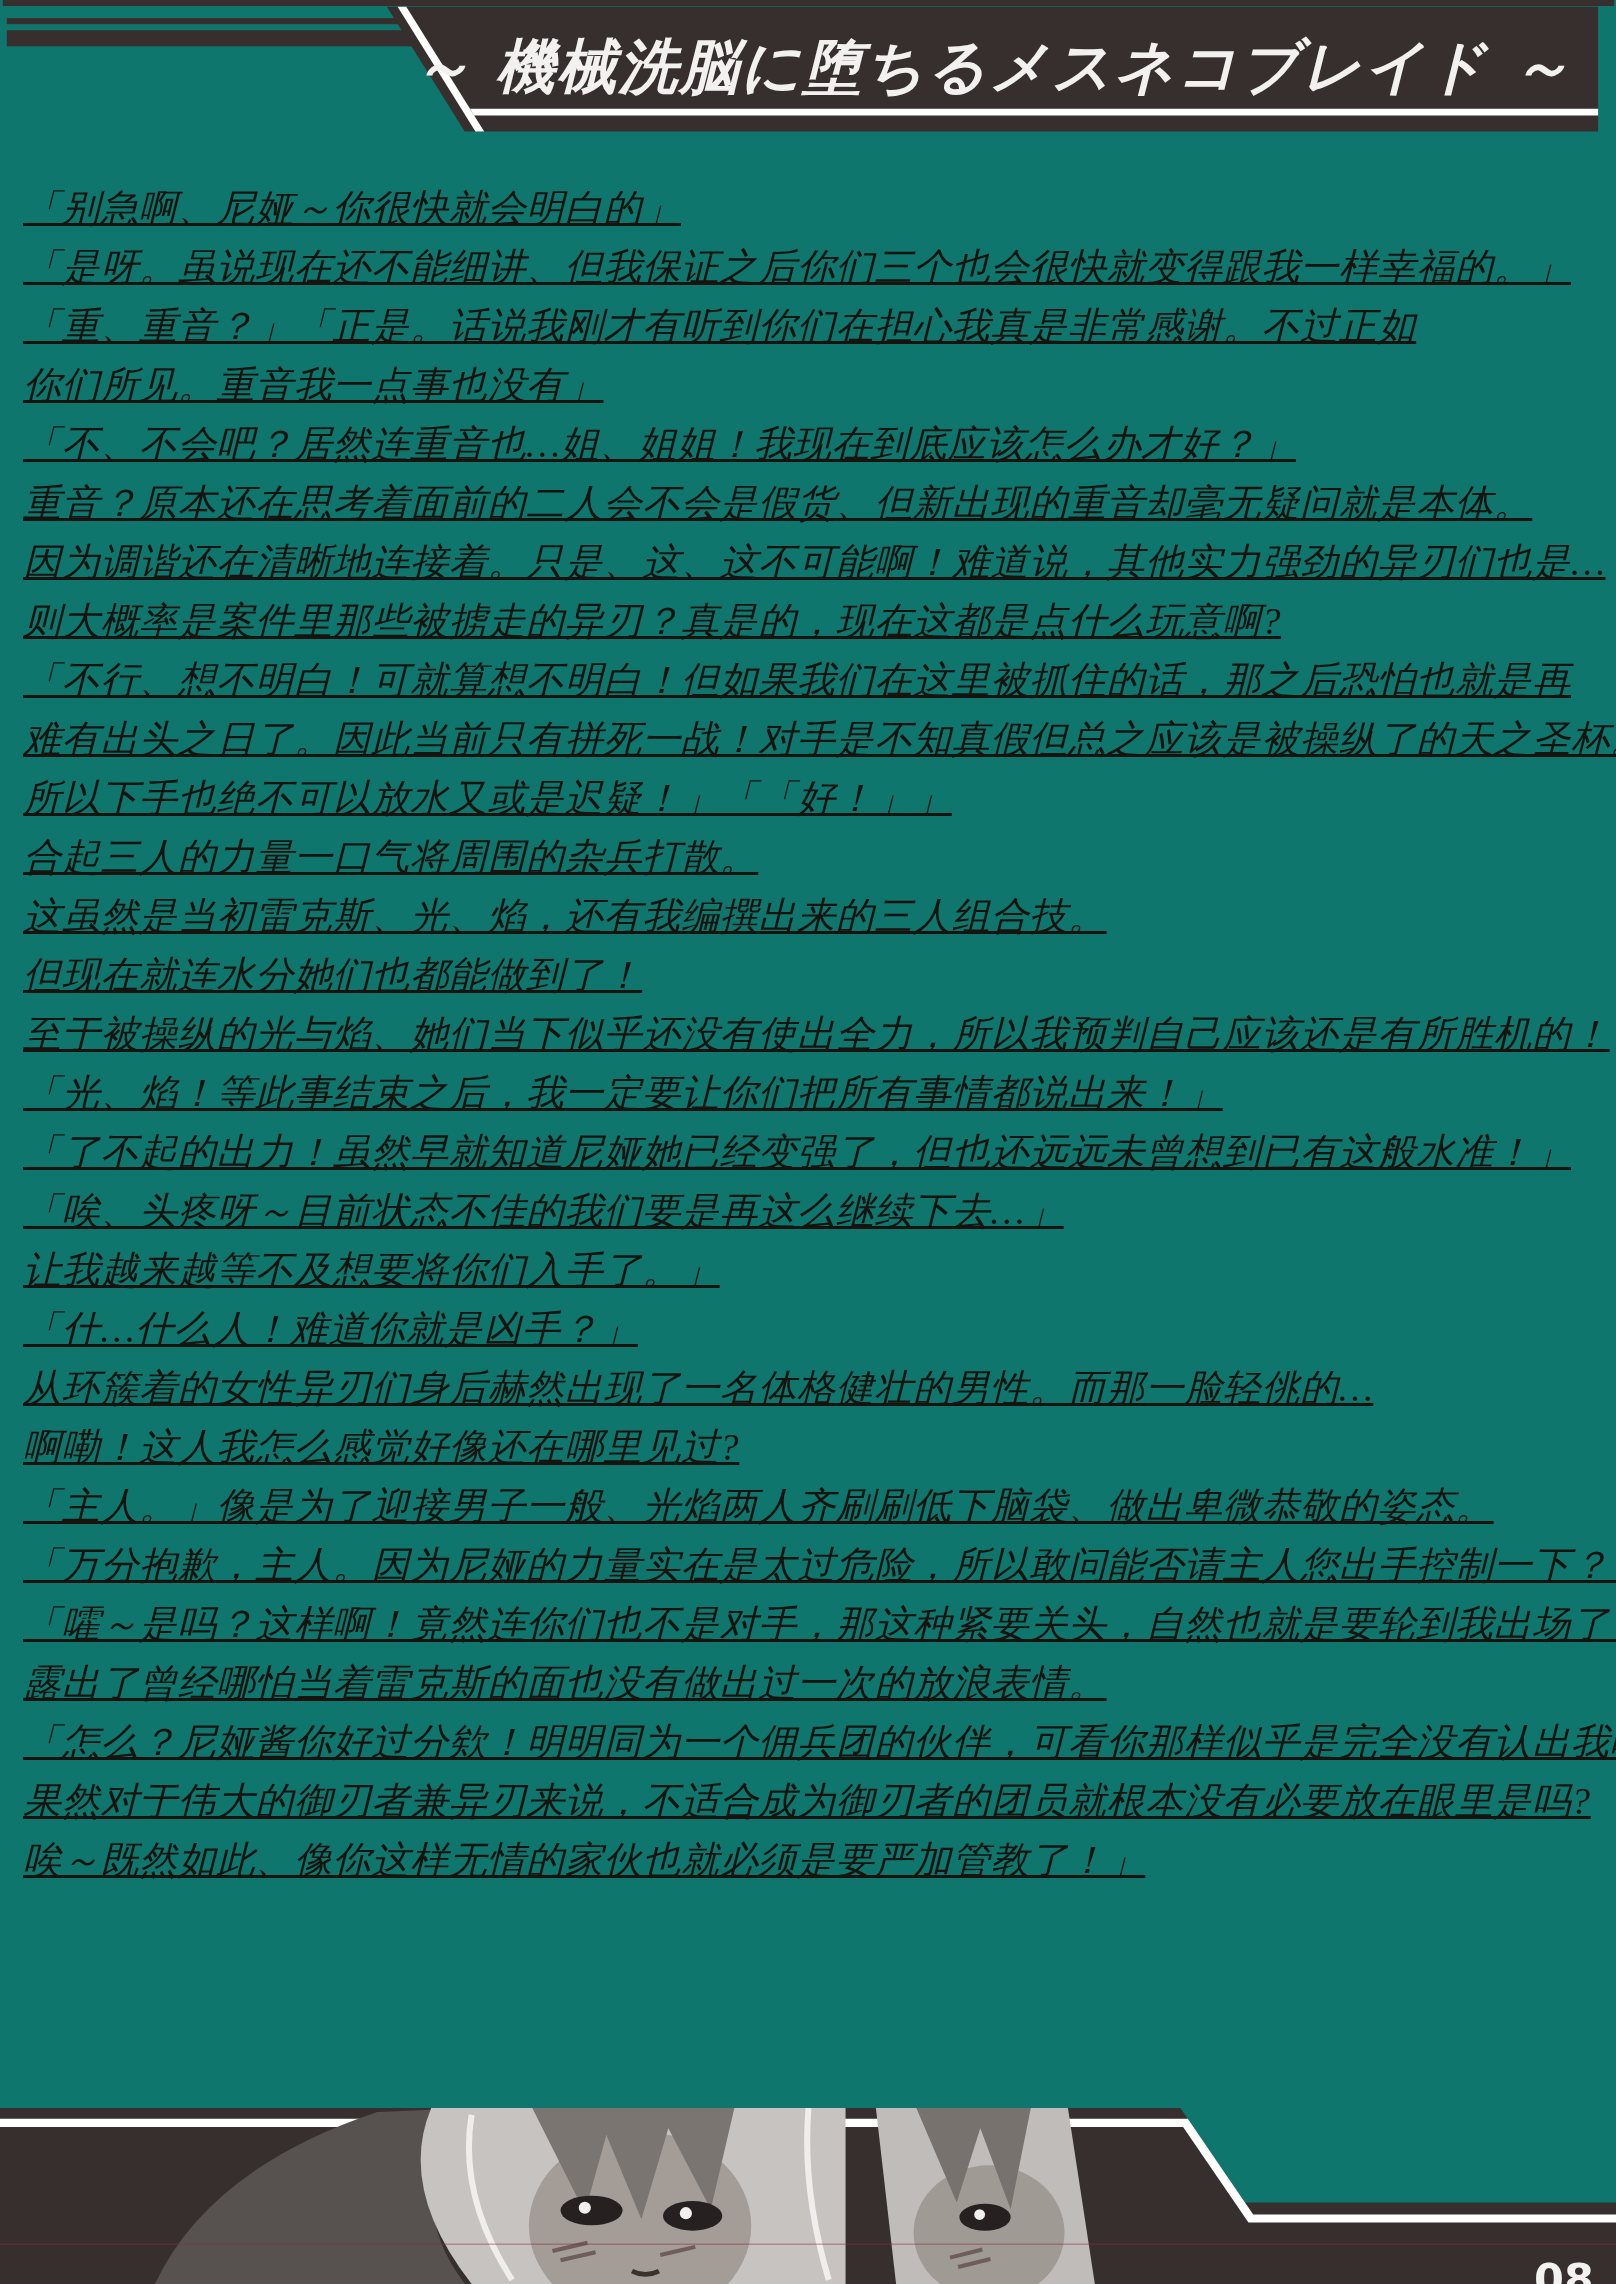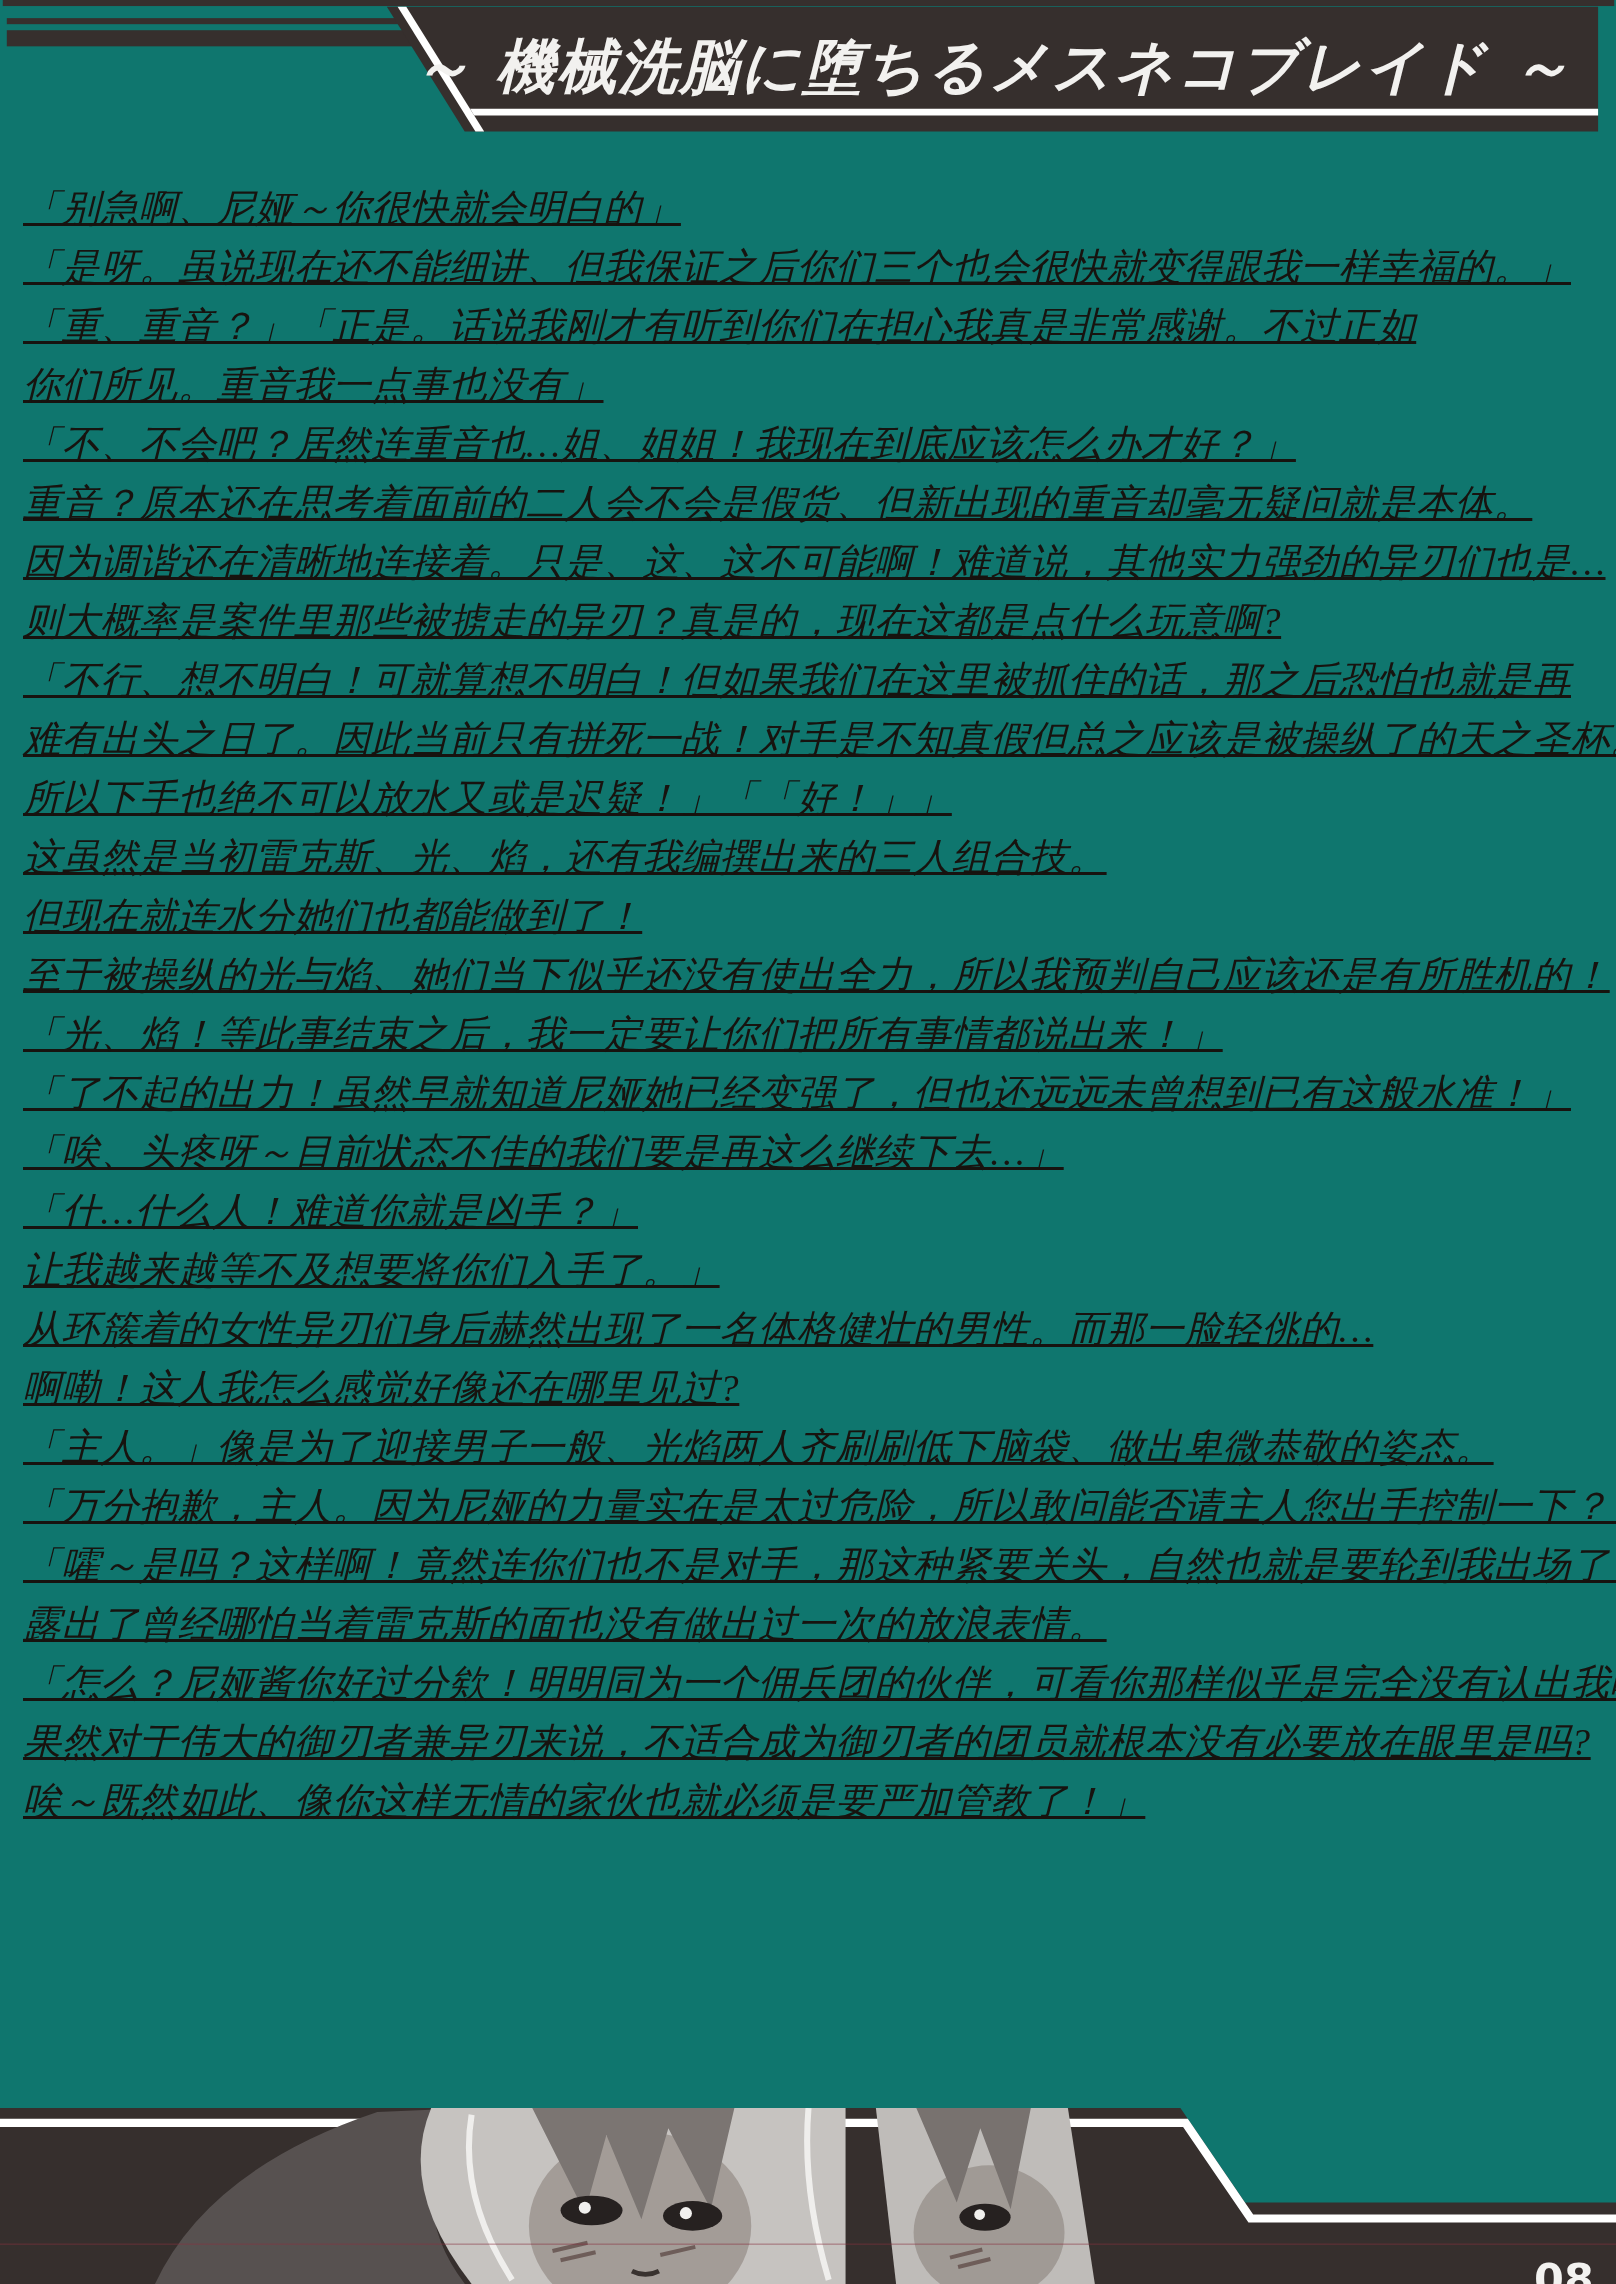--- a/index.html
+++ b/index.html
@@ -69,28 +69,29 @@
       <div class="line">「是呀。虽说现在还不能细讲、但我保证之后你们三个也会很快就变得跟我一样幸福的。」</div>
       <div class="line">「重、重音？」「正是。话说我刚才有听到你们在担心我真是非常感谢。不过正如</div>
       <div class="line">你们所见。重音我一点事也没有」</div>
       <div class="line">「不、不会吧？居然连重音也…姐、姐姐！我现在到底应该怎么办才好？」</div>
       <div class="line">重音？原本还在思考着面前的二人会不会是假货、但新出现的重音却毫无疑问就是本体。</div>
       <div class="line">因为调谐还在清晰地连接着。只是、这、这不可能啊！难道说，其他实力强劲的异刃们也是…</div>
       <div class="line">则大概率是案件里那些被掳走的异刃？真是的，现在这都是点什么玩意啊?</div>
       <div class="line">「不行、想不明白！可就算想不明白！但如果我们在这里被抓住的话，那之后恐怕也就是再</div>
       <div class="line">难有出头之日了。因此当前只有拼死一战！对手是不知真假但总之应该是被操纵了的天之圣杯。</div>
       <div class="line">所以下手也绝不可以放水又或是迟疑！」「「好！」」</div>
+      <div class="line">合起三人的力量一口气将周围的杂兵打散。</div>
       <div class="line">这虽然是当初雷克斯、光、焰，还有我编撰出来的三人组合技。</div>
       <div class="line">但现在就连水分她们也都能做到了！</div>
       <div class="line">至于被操纵的光与焰、她们当下似乎还没有使出全力，所以我预判自己应该还是有所胜机的！</div>
       <div class="line">「光、焰！等此事结束之后，我一定要让你们把所有事情都说出来！」</div>
       <div class="line">「了不起的出力！虽然早就知道尼娅她已经变强了，但也还远远未曾想到已有这般水准！」</div>
       <div class="line">「唉、头疼呀～目前状态不佳的我们要是再这么继续下去…」</div>
+      <div class="line">让我越来越等不及想要将你们入手了。」</div>
       <div class="line">「什…什么人！难道你就是凶手？」</div>
-      <div class="line">让我越来越等不及想要将你们入手了。」</div>
       <div class="line">从环簇着的女性异刃们身后赫然出现了一名体格健壮的男性。而那一脸轻佻的…</div>
       <div class="line">啊嘞！这人我怎么感觉好像还在哪里见过?</div>
       <div class="line">「主人。」像是为了迎接男子一般、光焰两人齐刷刷低下脑袋、做出卑微恭敬的姿态。</div>
       <div class="line">「万分抱歉，主人。因为尼娅的力量实在是太过危险，所以敢问能否请主人您出手控制一下？」</div>
       <div class="line">「嚯～是吗？这样啊！竟然连你们也不是对手，那这种紧要关头，自然也就是要轮到我出场了」</div>
       <div class="line">露出了曾经哪怕当着雷克斯的面也没有做出过一次的放浪表情。</div>
       <div class="line">「怎么？尼娅酱你好过分欸！明明同为一个佣兵团的伙伴，可看你那样似乎是完全没有认出我呢！</div>
       <div class="line">果然对于伟大的御刃者兼异刃来说，不适合成为御刃者的团员就根本没有必要放在眼里是吗?</div>
       <div class="line">唉～既然如此、像你这样无情的家伙也就必须是要严加管教了！」</div>
     </div>

